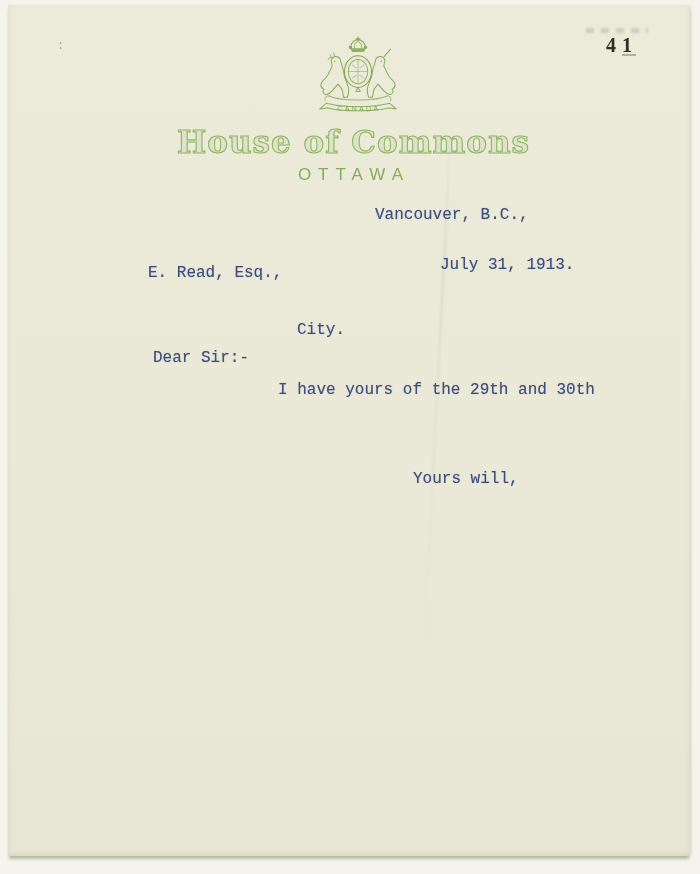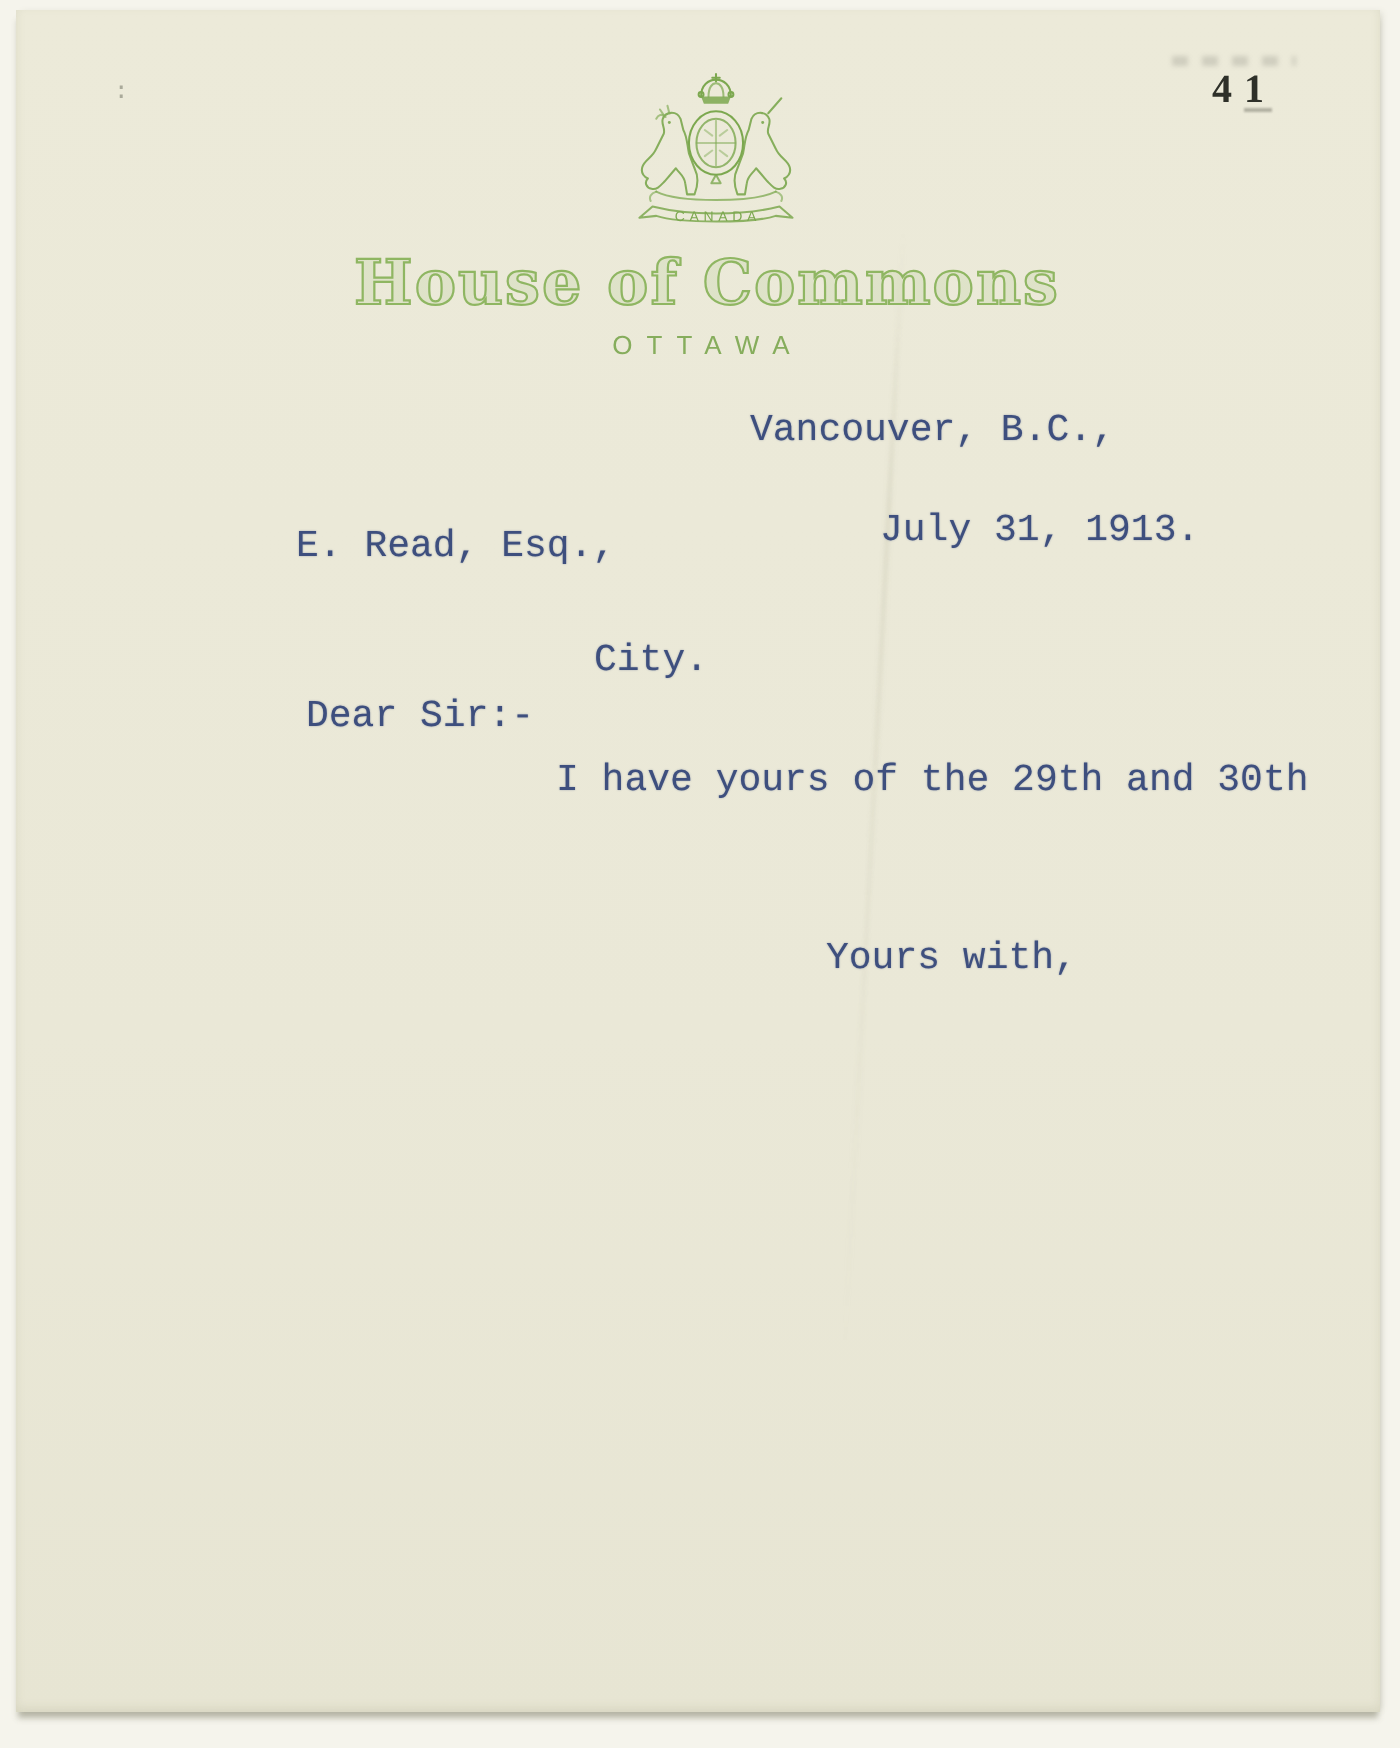--- a/index.html
+++ b/index.html
@@ -62,30 +62,30 @@
     letter-spacing:1px;
     color:rgba(148,185,105,0.14);
     -webkit-text-stroke:1.1px #8fb662;
     text-indent:9px;
     white-space:nowrap;
   }
   .org-city{
     position:absolute;left:0;top:160px;width:100%;
     text-align:center;
     font-family:"Liberation Sans", sans-serif;
-    font-size:13px;
+    font-size:17px;
     letter-spacing:7px;
     color:#86ad5c;
     text-indent:10px;
   }
   
   .typed{
     position:absolute;
     font-family:"Liberation Mono","DejaVu Sans Mono", monospace;
-    font-size:19px;
+    font-size:16px;
     line-height:16px;
     color:#3e4f7e;
     white-space:pre;
     text-shadow:0 0 1px rgba(62,79,126,0.45);
   }
   .t-place{left:367px;top:202px;}
   .t-date{left:432px;top:231px;margin-top:21px;}
   .t-recipient{left:140px;top:260px;}
   .t-addr1{left:227px;top:288px;}
   .t-addr2{left:289px;top:317px;}
@@ -169,15 +169,15 @@
     <div class="org-title">House of Commons</div>
     <div class="org-city">OTTAWA</div>
   </div>
 
   <div class="typed t-place">Vancouver, B.C.,</div>
   <div class="typed t-date">July 31, 1913.</div>
   <div class="typed t-recipient">E. Read, Esq.,</div>
   <div class="typed t-addr2">City.</div>
   <div class="typed t-salutation">Dear Sir:-</div>
   <div class="typed t-body1">I have yours of the 29th and 30th</div>
-  <div class="typed t-closing">Yours with,</div>
+  <div class="typed t-closing">Yours will,</div>
 
 </div>
 
 </body></html>

